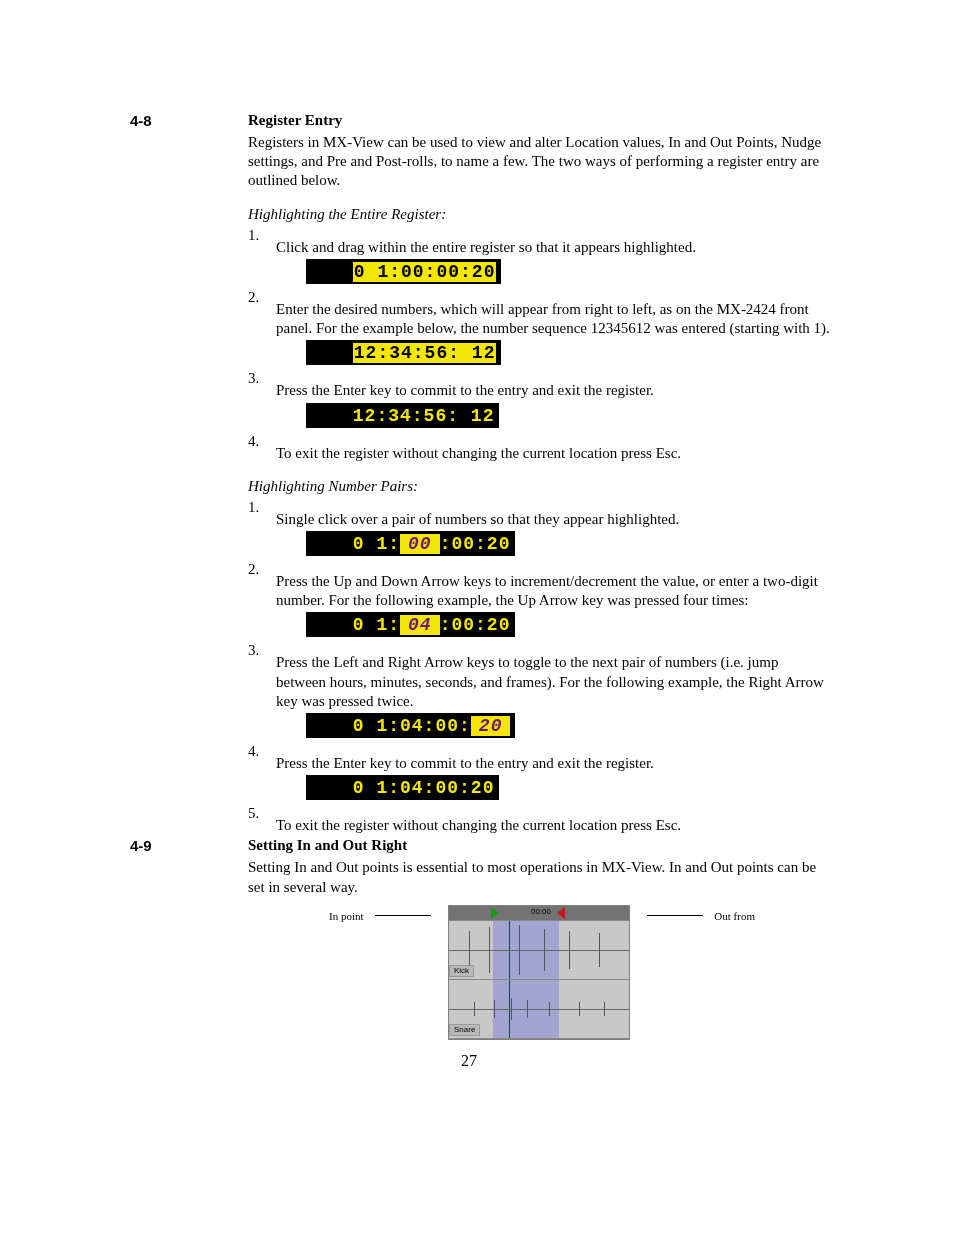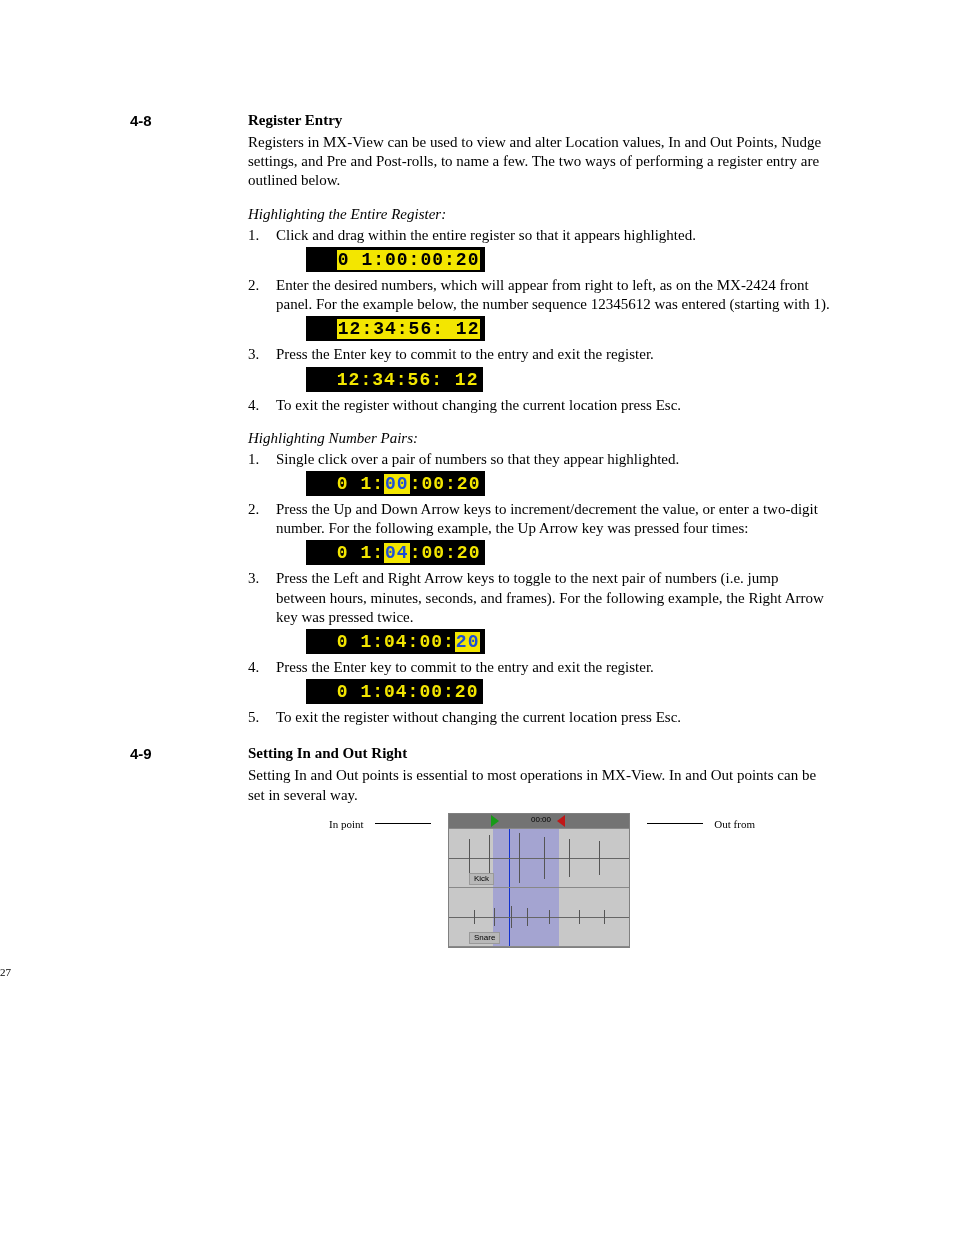--- a/index.html
+++ b/index.html
@@ -49,39 +49,40 @@
   }
   ol.steps > li {
     display: flex;
     margin: 0 0 2px 0;
   }
   ol.steps > li .num {
     flex: 0 0 28px;
   }
   ol.steps > li .txt {
     flex: 1;
+    margin-top: 12px;
   }
   .lcd-wrap {
     margin: 2px 0 4px 58px;
   }
   .lcd {
     display: inline-block;
     background: #000;
     border: 1px solid #000;
     font-family: "Courier New", monospace;
     font-weight: bold;
     font-size: 18px;
     letter-spacing: 1px;
     padding: 1px 4px 0 4px;
     line-height: 22px;
     color: #f3e600;
   }
   .lcd .lead { color: #f3e600; padding-right: 14px; }
-  .lcd .digits { color: #f3e600; }
-  .lcd .hl { background: #f3e600; color: #1d4ed8; padding: 0 1px; }
+  .lcd .digits { color: #f3e600; margin-left: 16px; }
+  .lcd .hl { background: #f3e600; color: #701a75; padding: 0 8px; font-style: italic; }
   .lcd-full .digits { background: #f3e600; color: #000; padding: 0 1px; }
   .figure-block {
     margin: 8px 0 0 0;
     display: flex;
     justify-content: center;
   }
   .figure {
     position: relative;
     width: 300px;
   }
@@ -138,40 +139,40 @@
     height: 58px;
     border-bottom: 1px solid #888;
     background: #c8c8c8;
     overflow: hidden;
   }
   .track .sel {
     position: absolute; left: 44px; top: 0; width: 66px; height: 100%;
     background: rgba(120,120,220,0.45);
   }
   .track .label {
-    position: absolute; left: 20px; bottom: 2px;
+    position: absolute; left: 0; bottom: 2px;
     background: #b8b8b8; padding: 0 4px; font-size: 8px; border: 1px solid #999;
   }
   .track .play {
     position: absolute; left: 60px; top: 0; width: 1px; height: 100%;
     background: #1030d0;
   }
   .wave {
     position: absolute; top: 50%; left: 0; width: 100%; height: 1px;
     background: #666;
   }
   .spike {
     position: absolute; width: 1px; background: #555;
   }
   .page-num {
     position: absolute;
     bottom: 30px;
     left: 0; right: 0;
-    text-align: left;
-    font-size: 11px;
+    text-align: center;
+    font-size: 16px;
   }
 </style>
 </head>
 <body>
 
 <div class="page">
 
   <div class="section">
     <div class="sec-num">4-8</div>
     <div class="sec-title">Register Entry</div>
@@ -262,21 +263,21 @@
     </div>
 
     <ol class="steps">
       <li>
         <span class="num">5.</span>
         <span class="txt">To exit the register without changing the current location press Esc.</span>
       </li>
     </ol>
   </div>
 
-  <div class="section" style="margin-top:18px">
+  <div class="section" style="margin-top:2px">
     <div class="sec-num">4-9</div>
     <div class="sec-title">Setting In and Out Right</div>
   </div>
 
   <div class="body-col">
     <p class="para">Setting In and Out points is essential to most operations in MX-View.  In and Out points can be set in several way.</p>
 
     <div class="figure-block">
       <div class="figure">
         <span class="fig-label left">In point</span>

